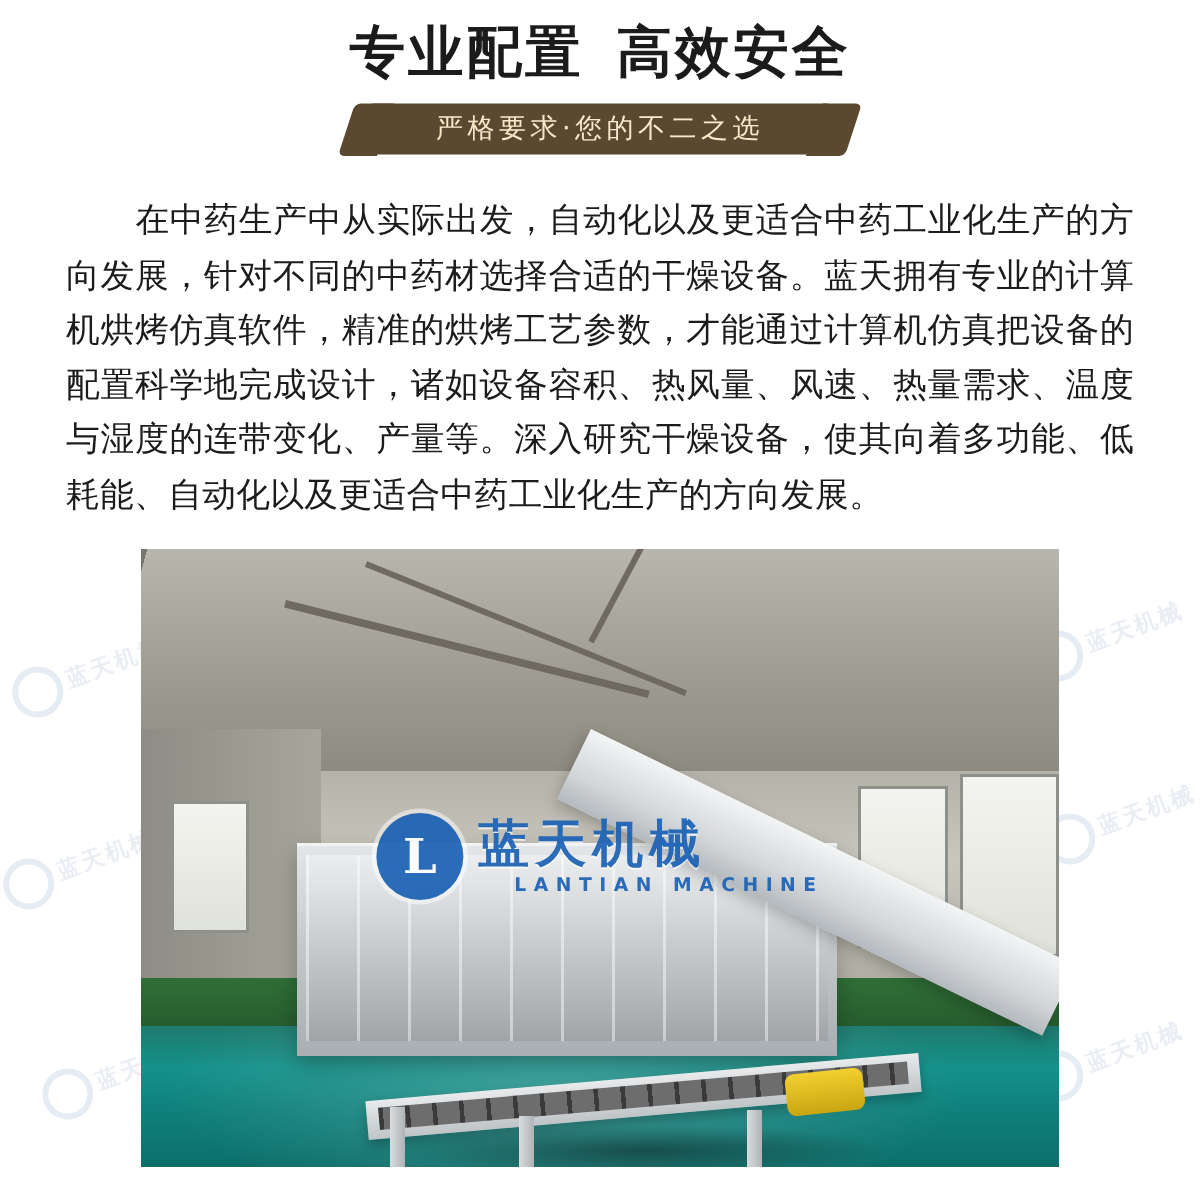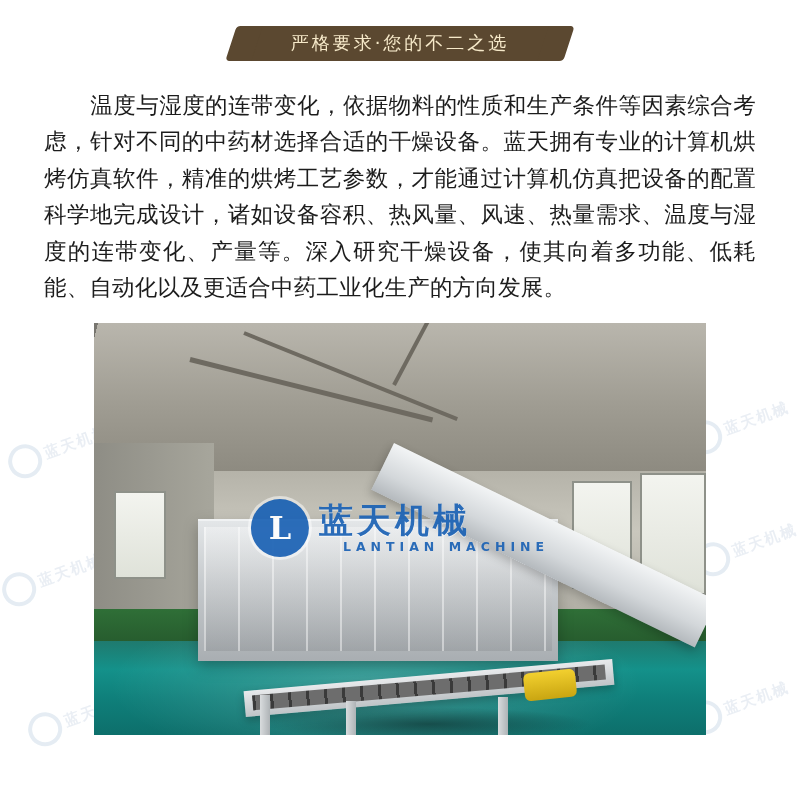--- a/index.html
+++ b/index.html
@@ -270,28 +270,31 @@
 <div class="page-watermarks">
   <div class="wm wm-left-1"><span class="wm-ring"></span><span>蓝天机械</span></div>
   <div class="wm wm-left-2"><span class="wm-ring"></span><span>蓝天机械</span></div>
   <div class="wm wm-left-3"><span class="wm-ring"></span><span>蓝天机械</span></div>
   <div class="wm wm-right-1"><span class="wm-ring"></span><span>蓝天机械</span></div>
   <div class="wm wm-right-2"><span class="wm-ring"></span><span>蓝天机械</span></div>
   <div class="wm wm-right-3"><span class="wm-ring"></span><span>蓝天机械</span></div>
 </div>
 
 <div class="header">
+  <div class="title">
+    <span>专业配置</span><span class="gap"></span><span>高效安全</span>
+  </div>
   <div class="subtitle-wrap">
     <div class="subtitle">
       <span>严格要求·您的不二之选</span>
     </div>
   </div>
 </div>
 
-<div class="body-text"><span class="indent"></span><span>温度与湿度的连带变化，依据物料的性质和生产条件等因素综合考虑，针对不同的中药材选择合适的干燥设备。蓝天拥有专业的计算机烘烤仿真软件，精准的烘烤工艺参数，才能通过计算机仿真把设备的配置科学地完成设计，诸如设备容积、热风量、风速、热量需求、温度与湿度的连带变化、产量等。深入研究干燥设备，使其向着多功能、低耗能、自动化以及更适合中药工业化生产的方向发展。</span></div>
+<div class="body-text"><span class="indent"></span><span>在中药生产中从实际出发，自动化以及更适合中药工业化生产的方向发展，针对不同的中药材选择合适的干燥设备。蓝天拥有专业的计算机烘烤仿真软件，精准的烘烤工艺参数，才能通过计算机仿真把设备的配置科学地完成设计，诸如设备容积、热风量、风速、热量需求、温度与湿度的连带变化、产量等。深入研究干燥设备，使其向着多功能、低耗能、自动化以及更适合中药工业化生产的方向发展。</span></div>
 
 <div class="photo-wrap">
   <div class="photo">
     <div class="ph-roof"></div>
     <div class="ph-truss" style="left:96px;top:34px;width:250px;height:5px;transform:rotate(14deg);"></div>
     <div class="ph-truss" style="left:150px;top:8px;width:230px;height:4px;transform:rotate(22deg);"></div>
     <div class="ph-truss" style="left:300px;top:60px;width:120px;height:4px;transform:rotate(-62deg);"></div>
     <div class="ph-wall-back"></div>
     <div class="ph-wall-left"></div>
     <div class="ph-window" style="left:478px;top:158px;width:56px;height:104px;"></div>

